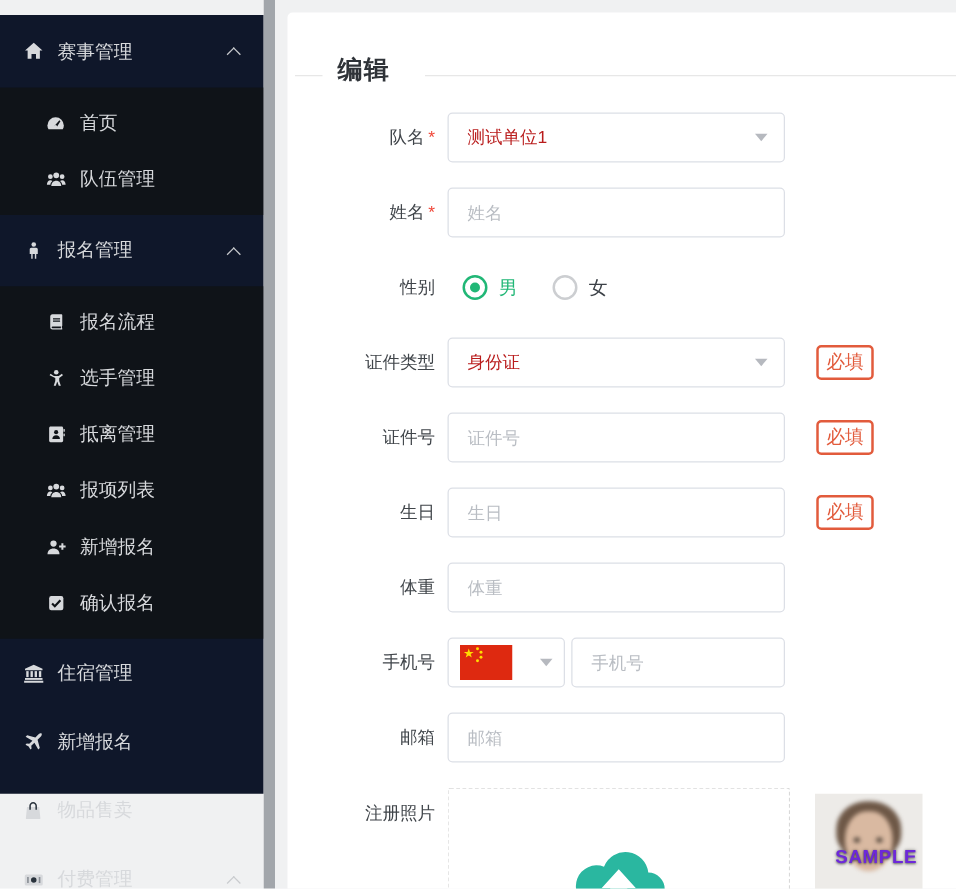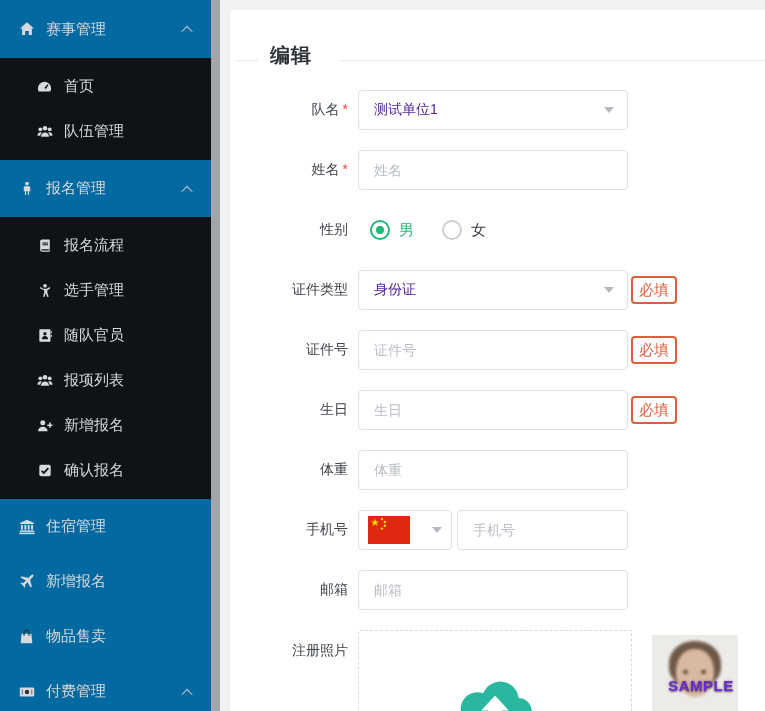--- a/index.html
+++ b/index.html
@@ -1,20 +1,20 @@
 <!DOCTYPE html>
 <html><head>
 <meta charset="utf-8">
 <style>
   * { margin:0; padding:0; box-sizing:border-box; }
   html,body { width:765px; height:711px; overflow:hidden; font-family:"Liberation Sans","DejaVu Sans",sans-serif; }
   .app { position:relative; width:765px; height:711px; background:#f0f1f2; overflow:hidden; }
 
   
-  .sidebar { position:absolute; left:0; top:0; width:211px; height:711px; background:#0369a1; z-index:2; }
+  .sidebar { position:absolute; left:0; top:12px; width:211px; height:623px; background:#0f172a; z-index:2; }
   .nav-row { position:relative; display:flex; align-items:center; height:58px; padding-left:18px;
              color:#d7d9dc; font-size:15px; cursor:pointer; }
   .nav-row .ic { width:17px; margin-right:11px; display:flex; justify-content:center; align-items:center; flex:none; }
   .nav-label { white-space:nowrap; }
   .chev { position:absolute; right:20px; top:50%; width:8px; height:8px;
           border-left:1.6px solid #c9cbce; border-top:1.6px solid #c9cbce;
           transform:translateY(-20%) rotate(45deg); }
   .submenu { background:#0f1318; padding:6px 0; }
   .submenu .nav-row { height:45px; padding-left:36px; }
   .top-item { height:55px;text-align:center; }
@@ -38,24 +38,24 @@
   .row-label { width:118px; text-align:right; font-size:14px; color:#40454a; flex:none; white-space:nowrap; }
   .row.tall .row-label { padding-top:12px; }
   .req { color:#f0483a; margin-left:3px; font-size:14px; }
   .ctrl { margin-left:10px; display:flex; align-items:center; }
 
   .tbox { width:270px; height:40px; border:1px solid #dcdfe6; border-radius:4px; background:#fff;
           padding:0 15px; font-size:14px; color:#3c4147; font-family:inherit; outline:none; }
   .tbox::placeholder { color:#b9bdc3; opacity:1; }
   .select { position:relative; width:270px; height:40px; border:1px solid #dcdfe6; border-radius:4px;
             background:#fff; display:flex; align-items:center; padding:0 30px 0 15px; cursor:pointer; }
-  .select .val { font-size:14px; color:#4c1d95; }
+  .select .val { font-size:14px; color:#b91c1c; }
   .caret { position:absolute; right:13px; top:calc(50% - 3px); width:0; height:0;
            border:5px solid transparent; border-top:6px solid #b6b9bf; border-bottom:none; }
-  .badge { margin-left:3px; font-size:15px; color:#e25b3c; border:2px solid #e25b3c; border-radius:4px;
+  .badge { margin-left:25px; font-size:15px; color:#e25b3c; border:2px solid #e25b3c; border-radius:4px;
            padding:1px 6px 2px; background:#fff; line-height:1.4; flex:none; }
 
   .radio-wrap { margin-left:22px; display:flex; align-items:center; }
   .radio { width:20px; height:20px; border-radius:50%; border:2px solid #ccced1; background:#fff; position:relative; flex:none; cursor:pointer; }
   .radio.checked { border-color:#21b776; }
   .radio.checked::after { content:''; position:absolute; left:50%; top:50%; width:8px; height:8px;
                           margin:-4px 0 0 -4px; border-radius:50%; background:#21b776; }
   .radio-label { margin-left:9px; font-size:15px; color:#3c4147; }
   .radio-label.on { color:#21b776; }
   .radio-gap { width:28px; }
@@ -155,21 +155,21 @@
       <div class="nav-row">
         <span class="ic">
           <svg width="14" height="15" viewBox="0 0 16 16">
               <path fill="#d7d9dc" d="M2.8.8H13c.7 0 1.3.6 1.3 1.3v11.8c0 .7-.6 1.3-1.3 1.3H2.8c-.7 0-1.3-.6-1.3-1.3V2.1c0-.7.6-1.3 1.3-1.3z"></path>
               <rect x="14.6" y="3" width="1.2" height="2.6" rx=".5" fill="#d7d9dc"></rect>
               <rect x="14.6" y="7.2" width="1.2" height="2.6" rx=".5" fill="#d7d9dc"></rect>
               <circle cx="7.9" cy="6" r="1.9" fill="#0f1318"></circle>
               <path fill="#0f1318" d="M4.4 12.2c0-2.2 1.5-3.5 3.5-3.5s3.5 1.3 3.5 3.5z"></path>
             </svg>
         </span>
-        <span class="nav-label">随队官员</span>
+        <span class="nav-label">抵离管理</span>
       </div>
       <div class="nav-row">
         <span class="ic">
           <svg width="16" height="16" viewBox="0 0 16 16" fill="#d7d9dc">
               <circle cx="8" cy="4.2" r="2.3"></circle>
               <circle cx="3.3" cy="5.3" r="1.9"></circle>
               <circle cx="12.7" cy="5.3" r="1.9"></circle>
               <path d="M4 12.8c0-2.6 1.7-4.3 4-4.3s4 1.7 4 4.3z"></path>
               <path d="M.5 11.8c0-2.2 1.2-3.6 2.8-3.6.6 0 1.2.2 1.6.6-1 .9-1.6 2-1.6 3z"></path>
               <path d="M15.5 11.8h-2.8c0-1-.6-2.1-1.6-3 .4-.4 1-.6 1.6-.6 1.6 0 2.8 1.4 2.8 3.6z"></path>

